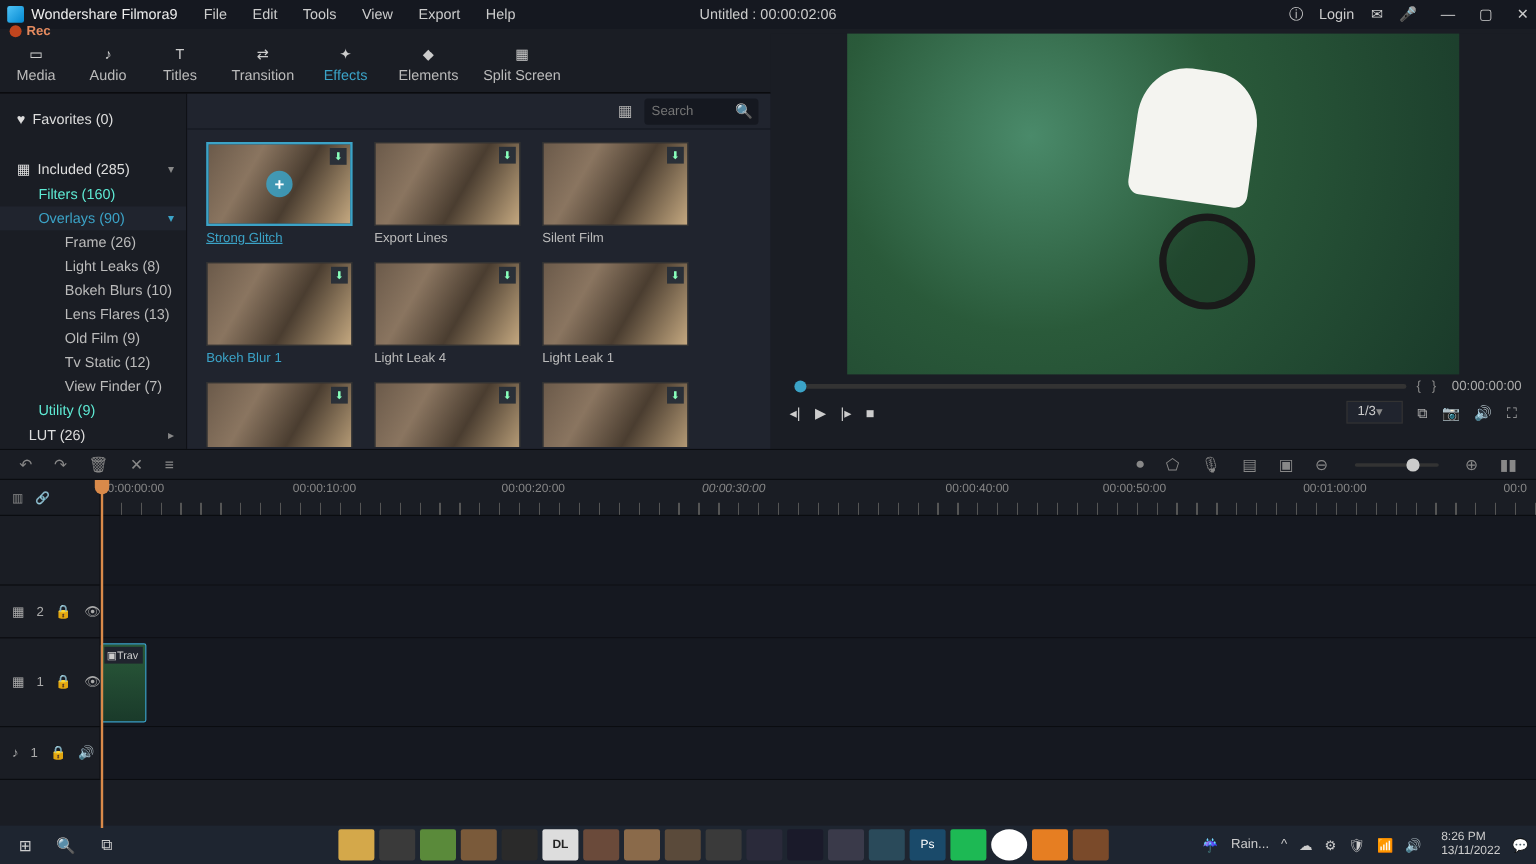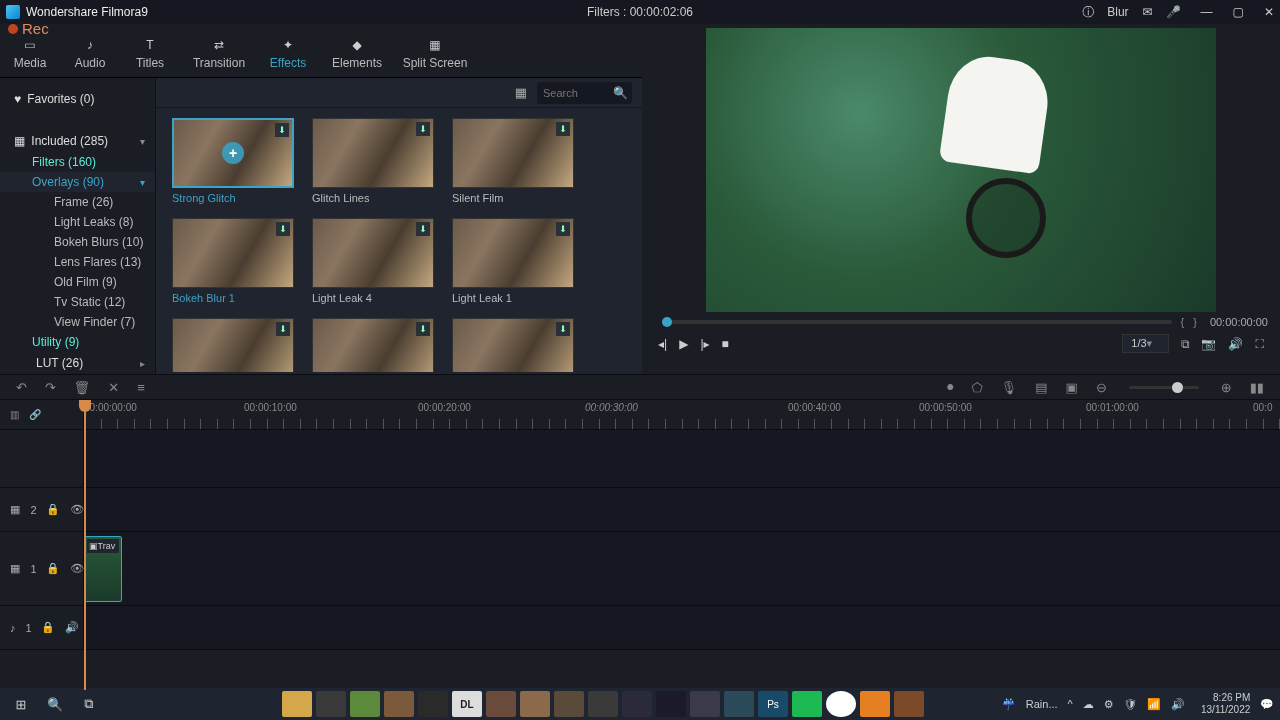--- a/index.html
+++ b/index.html
@@ -7,21 +7,21 @@
 .title-bar { height:24px; background:#151820; display:flex; align-items:center; padding:0 6px; font-size:12px; }
 .logo { width:14px; height:14px; background:linear-gradient(135deg,#4fc3f7,#0288d1); border-radius:2px; margin-right:6px; }
 .app-name { color:#eee; margin-right:22px; }
 .menu-bar span { margin-right:18px; color:#ccc; cursor:pointer; }
 .title-center { position:absolute; left:50%; transform:translateX(-50%); color:#ccc; }
 .title-right { margin-left:auto; display:flex; align-items:center; gap:12px; }
 .title-right .ico { width:14px; height:14px; display:flex; align-items:center; justify-content:center; color:#ccc; }
 .win-ctrl { margin-left:8px; color:#ccc; cursor:pointer; }
 .rec-bar { position:absolute; top:20px; left:8px; display:flex; align-items:center; gap:4px; z-index:5; }
 .rec-dot { width:10px; height:10px; border-radius:50%; background:#c0451e; }
-.rec-text { color:#e48a5f; font-size:15px; font-weight:normal; }
+.rec-text { color:#e48a5f; font-size:11px; font-weight:bold; }
 .tabs-row { height:50px; margin-top:4px; display:flex; align-items:center; border-bottom:1px solid #000; }
 .tab { width:60px; text-align:center; font-size:12px; color:#bbb; cursor:pointer; }
 .tab.wide { width:78px; }
 .tab .ticon { height:18px; display:flex; align-items:center; justify-content:center; margin-bottom:2px; color:#ccc; }
 .tab.active { color:#3ba3c7; }
 .export-btn { margin-left:auto; margin-right:8px; background:#3aa0b4; color:#fff; font-size:11px; font-weight:bold; padding:6px 14px; border-radius:3px; cursor:pointer; letter-spacing:1px; }
 .work { display:flex; height:296px; }
 .sidebar { width:156px; background:#1a1d24; border-right:1px solid #0f1116; font-size:12px; padding-top:10px; }
 .sidebar .fav { padding:4px 10px 10px 14px; color:#ddd; display:flex; align-items:center; gap:6px; }
 .sidebar .cat { display:flex; align-items:center; padding:4px 10px 4px 14px; color:#ddd; cursor:pointer; }
@@ -36,21 +36,21 @@
 .search-box { width:95px; background:#151820; border-radius:3px; height:22px; display:flex; align-items:center; padding:0 6px; }
 .search-box input { background:transparent; border:none; outline:none; color:#ccc; font-size:11px; width:70px; }
 .search-box .sico { color:#888; font-size:12px; }
 .thumbs { padding:10px 16px; display:flex; flex-wrap:wrap; gap:14px 18px; overflow:auto; height:264px; }
 .thumb { width:122px; }
 .thumb .img { width:122px; height:70px; background:linear-gradient(120deg,#6b5a4a 0%,#8a7560 30%,#4a3d30 60%,#c4a880 100%); border:1px solid #333; position:relative; }
 .thumb.sel .img { border:2px solid #3ba3c7; }
 .thumb .dl { position:absolute; top:3px; right:3px; width:14px; height:14px; background:#2a3038; display:flex; align-items:center; justify-content:center; font-size:9px; color:#8fb; }
 .thumb .add { position:absolute; top:50%; left:50%; transform:translate(-50%,-50%); width:22px; height:22px; border-radius:50%; background:rgba(59,163,199,.85); color:#fff; display:flex; align-items:center; justify-content:center; font-size:14px; font-weight:bold; }
 .thumb .lbl { font-size:11px; color:#bbb; margin-top:4px; }
-.thumb.sel .lbl { color:#3ba3c7; }
+.thumb.sel .lbl { color:#3ba3c7;text-decoration:underline; }
 .preview { flex:1; background:#1a1d24; padding:0 24px; position:relative; }
 .vid { width:510px; height:284px; margin:0 auto; margin-top:-50px; background:radial-gradient(circle at 30% 30%, #4a8a6a 0%, #2a5a3a 40%, #1a3a2a 100%); position:relative; overflow:hidden; }
 .cyclist { position:absolute; right:110px; top:10px; width:200px; height:240px; }
 .cyclist .body { position:absolute; top:20px; left:40px; width:100px; height:110px; background:#f4f4f0; border-radius:40% 40% 10% 10%; transform:rotate(8deg); }
 .cyclist .wheel { position:absolute; bottom:20px; left:60px; width:80px; height:80px; border-radius:50%; border:6px solid #1a1a1a; background:rgba(0,0,0,.2); }
 .sc-row { display:flex; align-items:center; font-size:11px; color:#aaa; margin-top:4px; }
 .sc-row .track { flex:1; height:4px; background:#333; border-radius:2px; position:relative; margin:0 8px; }
 .sc-row .dot { position:absolute; left:0; top:-3px; width:10px; height:10px; border-radius:50%; background:#3ba3c7; }
 .sc-row .braces { color:#888; margin-right:10px; letter-spacing:3px; }
 .ctrl-row { display:flex; align-items:center; gap:12px; margin-top:6px; padding:0 4px; }
@@ -71,33 +71,41 @@
 .trk { height:74px; display:flex; border-bottom:1px solid #0a0c10; }
 .trk.short { height:44px; }
 .trk .hd { width:84px; display:flex; align-items:center; gap:10px; padding-left:10px; border-right:1px solid #0a0c10; color:#aaa; font-size:11px; }
 .trk .lane { flex:1; position:relative; background:#151820; }
 .clip { position:absolute; left:0; top:4px; width:38px; height:66px; background:linear-gradient(#2a5a3a,#1a3a2a); border:1px solid #3ba3c7; border-radius:2px; }
 .clip .ct { position:absolute; top:2px; left:2px; right:2px; height:14px; background:#20242e; font-size:9px; color:#ccc; padding-left:2px; display:flex; align-items:center; overflow:hidden; }
 .taskbar { position:absolute; bottom:0; left:0; right:0; height:32px; background:#1e2530; display:flex; align-items:center; padding:0 6px; gap:4px; }
 .taskbar .tb { width:30px; height:26px; display:flex; align-items:center; justify-content:center; color:#ccc; font-size:13px; }
 .taskbar .app { width:30px; height:26px; background:#2a3240; border-radius:2px; }
 .taskbar .tray { margin-left:auto; display:flex; align-items:center; gap:10px; color:#ccc; font-size:11px; }
-.taskbar .clock { text-align:right; line-height:12px; font-size:10px; margin-left:6px; }
+.taskbar .clock { text-align:left; line-height:12px; font-size:10px; margin-left:6px; }
 .tl-wrap { position:relative; height:290px; overflow:hidden; }
 </style>
 </head>
 <body>
 
 <div class="title-bar">
   <div class="logo"></div>
   <span class="app-name">Wondershare Filmora9</span>
-  <span class="title-center">Filters : 00:00:02:06</span>
+  <div class="menu-bar">
+    <span>File</span>
+    <span>Edit</span>
+    <span>Tools</span>
+    <span>View</span>
+    <span>Export</span>
+    <span>Help</span>
+  </div>
+  <span class="title-center">Untitled : 00:00:02:06</span>
   <div class="title-right">
     <span class="ico">ⓘ</span>
-    <span>Blur</span>
+    <span>Login</span>
     <span class="ico">✉</span>
     <span class="ico">🎤</span>
     <span class="win-ctrl">—</span>
     <span class="win-ctrl">▢</span>
     <span class="win-ctrl">✕</span>
   </div>
 </div>
 <div class="rec-bar">
   <div class="rec-dot"></div>
   <span class="rec-text">Rec</span>
@@ -160,21 +168,21 @@
         <span class="chev">▾</span>
       </div>
     <div class="leaf">Frame (26)</div>
     <div class="leaf">Light Leaks (8)</div>
     <div class="leaf">Bokeh Blurs (10)</div>
     <div class="leaf">Lens Flares (13)</div>
     <div class="leaf">Old Film (9)</div>
     <div class="leaf">Tv Static (12)</div>
     <div class="leaf">View Finder (7)</div>
     <div class="sub">Utility (9)</div>
-    <div class="cat" style="padding-left:36px">
+    <div class="cat" style="padding-left:24px">
         <span>LUT (26)</span>
         <span class="chev">▸</span>
       </div>
   </div>
 
   <div class="center">
     <div class="search-row">
       <span class="grid-ico">▦</span>
       <div class="search-box">
         <input placeholder="Search" style="">
@@ -186,21 +194,21 @@
           <div class="img">
             <div class="dl">⬇</div>
             <div class="add">+</div>
           </div>
           <div class="lbl">Strong Glitch</div>
         </div>
         <div class="thumb">
           <div class="img">
             <div class="dl">⬇</div>
           </div>
-          <div class="lbl">Glitch Lines</div>
+          <div class="lbl">Export Lines</div>
         </div>
         <div class="thumb">
           <div class="img">
             <div class="dl">⬇</div>
           </div>
           <div class="lbl">Silent Film</div>
         </div>
         <div class="thumb">
           <div class="img">
             <div class="dl">⬇</div>

